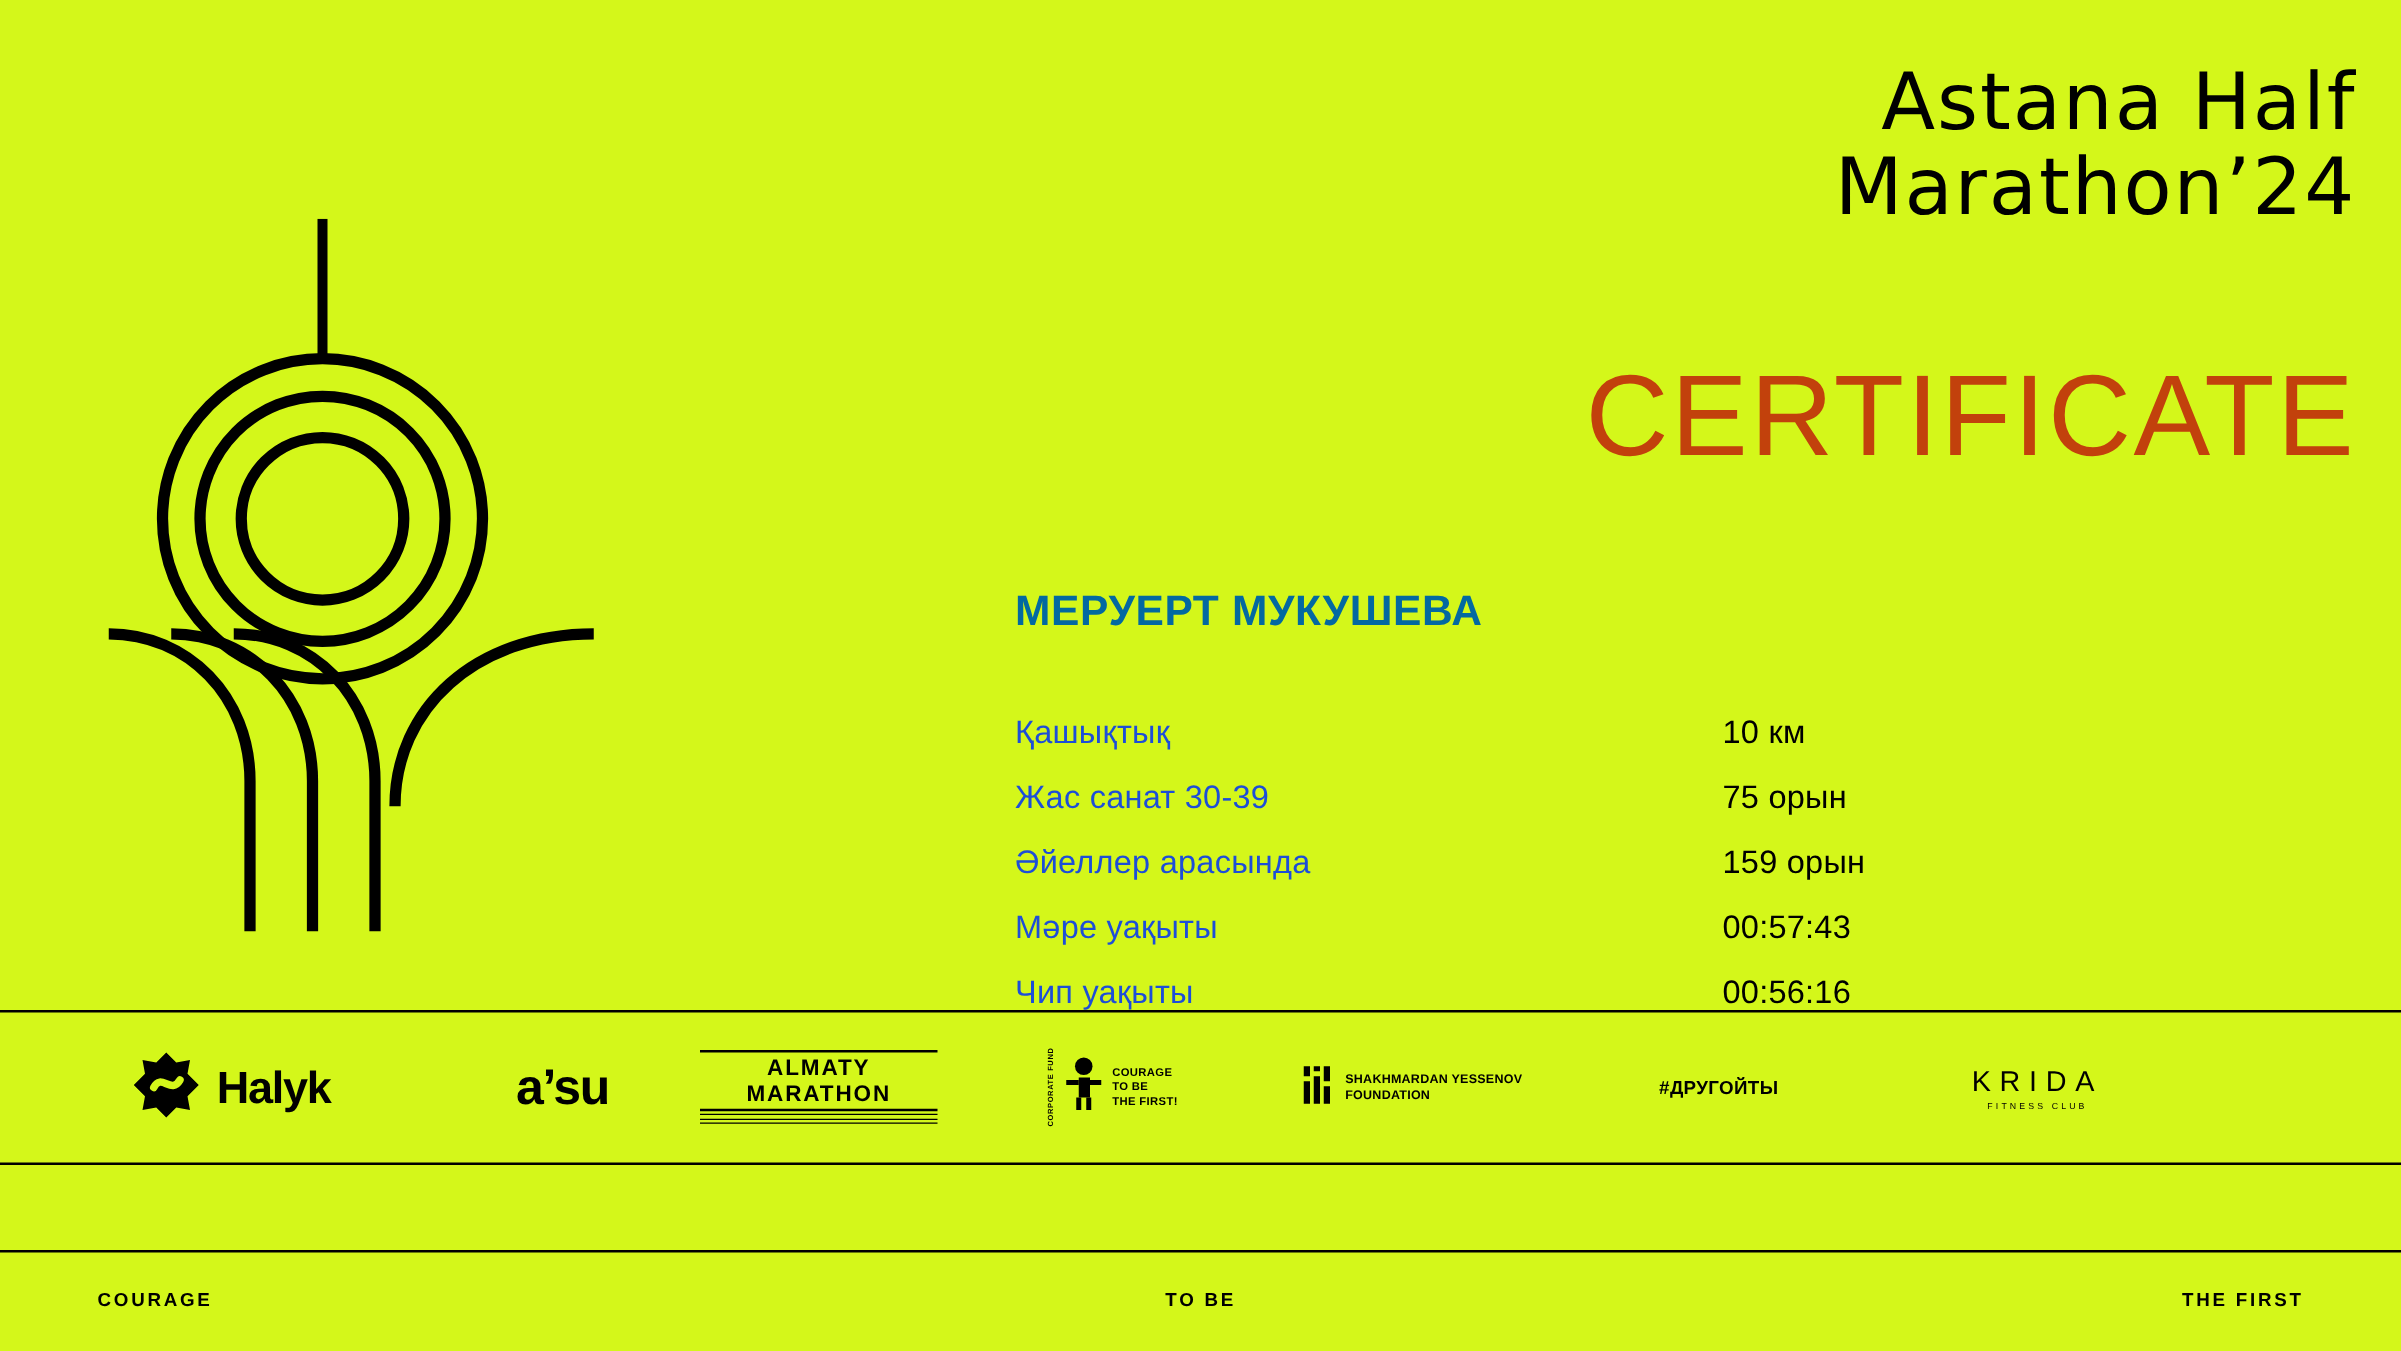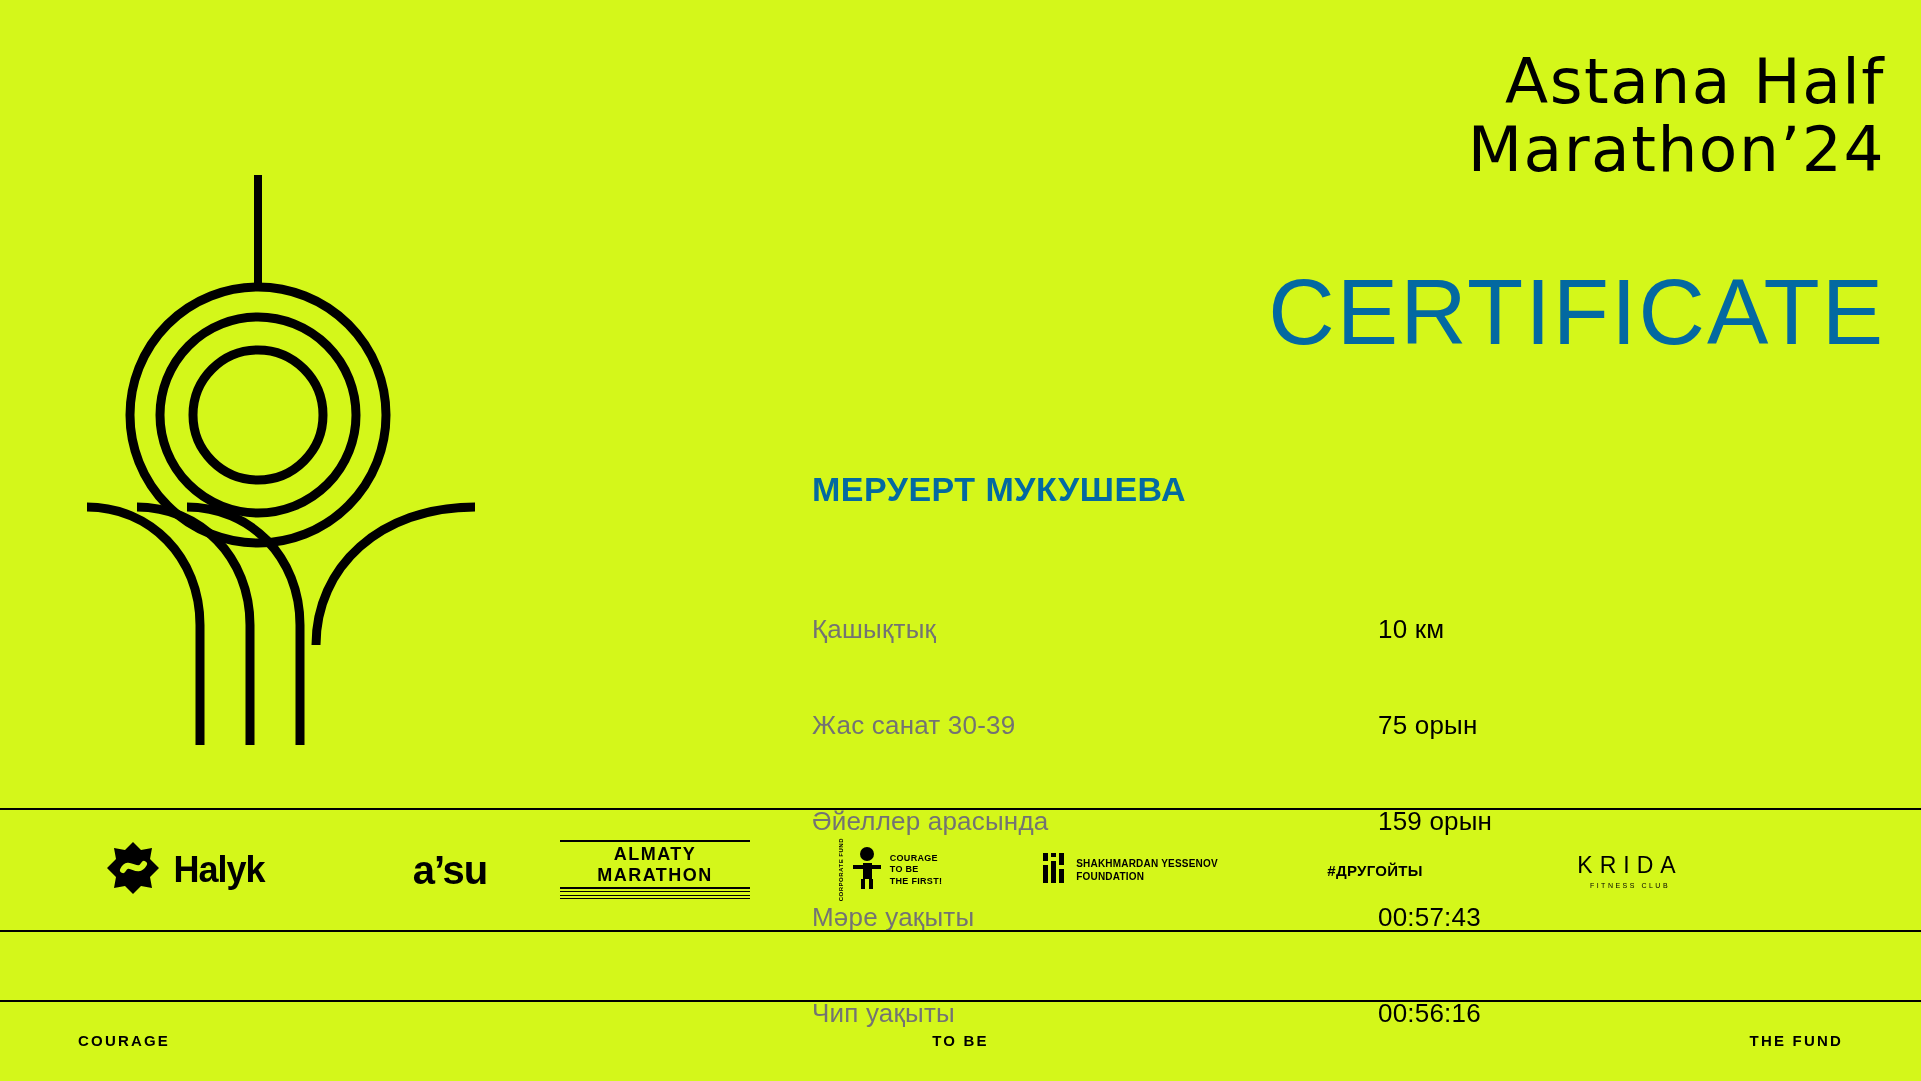--- a/index.html
+++ b/index.html
@@ -31,26 +31,26 @@
     font-size: 63px;
     line-height: 1.08;
     letter-spacing: 1.5px;
     color: #000;
     font-weight: 400;
     font-family: "DejaVu Sans", sans-serif;
   }
   .cert-word {
     position: absolute;
     right: 36px;
-    top: 260px;
+    top: 281px;
     width: 1000px;
     text-align: right;
     font-size: 92px;
     letter-spacing: 2px;
-    color: #0369a1;
+    color: #c2410c;
     font-weight: 400;
     font-family: "Liberation Sans", sans-serif;
   }
 
   
   .athlete-name {
     position: absolute;
     left: 812px;
     top: 470px;
     font-size: 34px;
@@ -67,23 +67,22 @@
     width: 800px;
   }
   .result-row {
     display: flex;
     align-items: baseline;
     margin-bottom: 21px;
   }
   .result-label {
     width: 566px;
     font-size: 26px;
-    color: #737373;
+    color: #1d4ed8;
     letter-spacing: 0.2px;
-    margin-top: 44px;
   }
   .result-value {
     font-size: 26px;
     color: #000;
     letter-spacing: 0.2px;
   }
 
   
   .emblem {
     position: absolute;
@@ -363,16 +362,16 @@
         <div class="krida-text">KRIDA</div>
         <div class="krida-sub">FITNESS CLUB</div>
       </div>
     </div>
 
   </div>
 
   <div class="slogan">
     <span class="s-left">COURAGE</span>
     <span class="s-center">TO BE</span>
-    <span class="s-right">THE FUND</span>
+    <span class="s-right">THE FIRST</span>
   </div>
 
 </div>
 
 </body></html>

